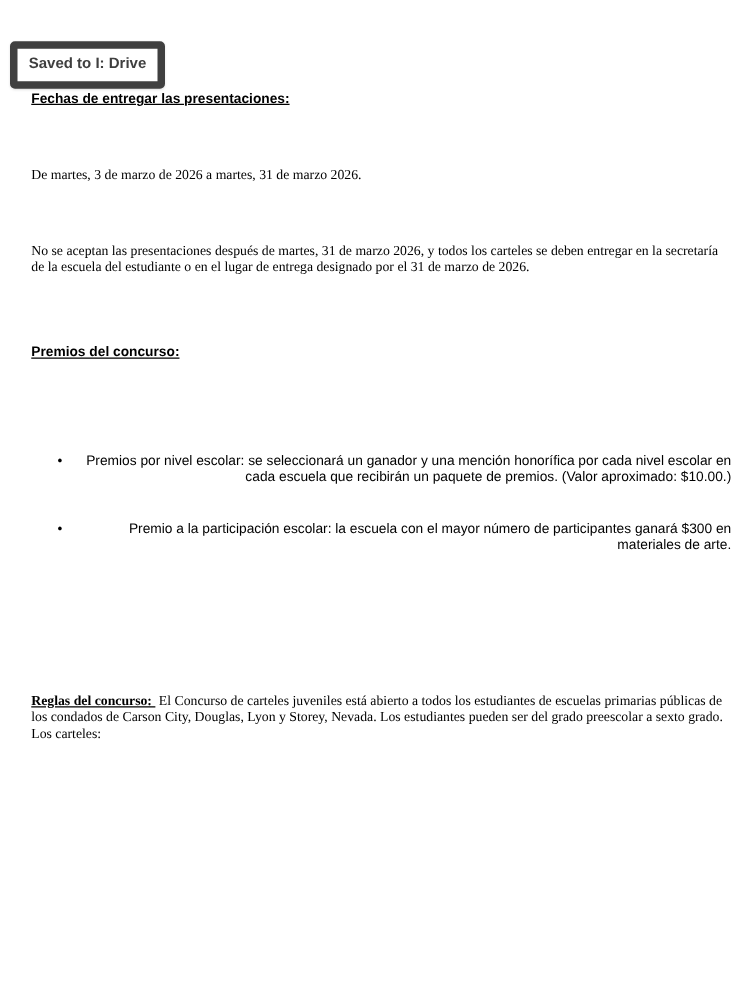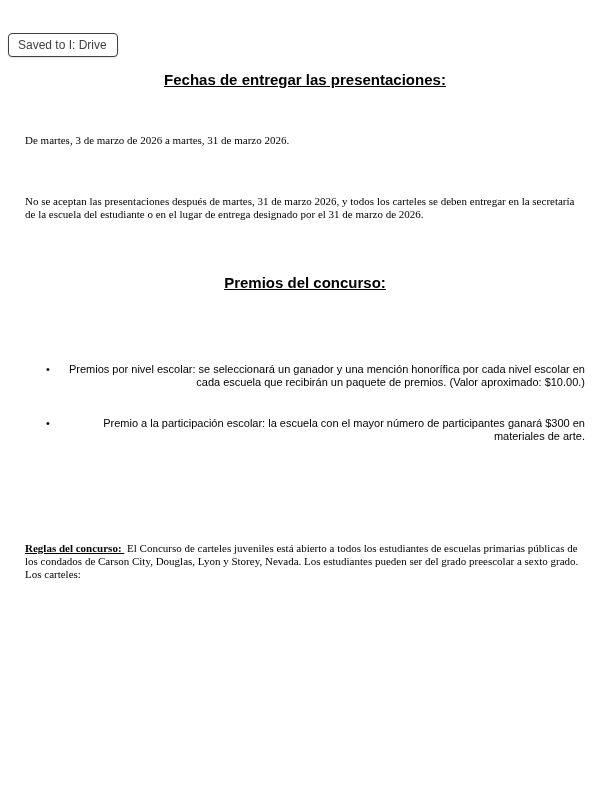--- a/index.html
+++ b/index.html
@@ -8,42 +8,42 @@
     width: 602px; height: 797px; overflow: hidden; position: relative;
     font-family: "Liberation Sans", sans-serif;
     font-size: 11px; line-height: 13px; color: #000;
   }
   .doc {
     position: relative;
     padding: 8px 17px 0 25px;
     white-space: pre-wrap;
   }
   .heading {
-    font-size: 15px; font-weight: bold; text-decoration: underline;
+    font-size: 11px; font-weight: bold; text-decoration: underline;
     margin: 0 0 9px 0;
-    text-align: center;
   }
   .heading.gap-before { margin-top: 7px; }
   p { margin: 0 0 9px 0; font-family: Liberation Serif, serif; }
   .inline-heading { font-weight: bold; text-decoration: underline; }
   ul { list-style: none; margin: 0 0 9px 0; padding: 0; }
   li { position: relative; margin: 0 0 2px 0; }
   ul.lvl1 > li { padding-left: 34px; text-align: right; }
   ul.lvl1 > li::before { content: "\2022"; position: absolute; left: 21px; top: 0; }
   .tooltip {
     position: absolute; left: 8px; top: 33px;
-    min-width: 110px; height: 24px;
+    min-width: 110px; height: 38px;
     background: #fff;
-    border: 1px solid #404040;
+    border: 6px solid #404040;
     border-radius: 4px;
     padding: 3px 9px 0 9px;
     font-size: 12px; line-height: 16px; color: #3f3f3f;
     white-space: nowrap;
     box-shadow: 0 1px 2px rgba(0,0,0,0.12);
     z-index: 10;
+    font-weight: bold;
   }
 </style>
 </head>
 <body>
 
 <div class="doc">
 
   <div class="tooltip">Saved to I: Drive</div>
 
   <div class="heading">Fechas de entregar las presentaciones:</div>
@@ -53,21 +53,21 @@
   <p>No se aceptan las presentaciones después de martes, 31 de marzo 2026, y todos los carteles se deben entregar en la secretaría de la escuela del estudiante o en el lugar de entrega designado por el 31 de marzo de 2026.</p>
 
   <div class="heading gap-before">Premios del concurso:</div>
 
   <ul class="lvl1">
     <li>Premios por nivel escolar: se seleccionará un ganador y una mención honorífica por cada nivel escolar en cada escuela que recibirán un paquete de premios. (Valor aproximado: $10.00.)</li>
     <li>Premio a la participación escolar: la escuela con el mayor número de participantes ganará $300 en materiales de arte.</li>
   </ul>
 
 
-  <p style="margin-top:10px;"><span class="inline-heading">Reglas del concurso: </span><span> El Concurso de carteles juveniles está abierto a todos los estudiantes de escuelas primarias públicas de los condados de Carson City, Douglas, Lyon y Storey, Nevada. Los estudiantes pueden ser del grado preescolar a sexto grado.  Los carteles:</span></p>
+  <p style="margin-top:23px;"><span class="inline-heading">Reglas del concurso: </span><span> El Concurso de carteles juveniles está abierto a todos los estudiantes de escuelas primarias públicas de los condados de Carson City, Douglas, Lyon y Storey, Nevada. Los estudiantes pueden ser del grado preescolar a sexto grado.  Los carteles:</span></p>
 
   
   
   
   
 
   
 
   
 

